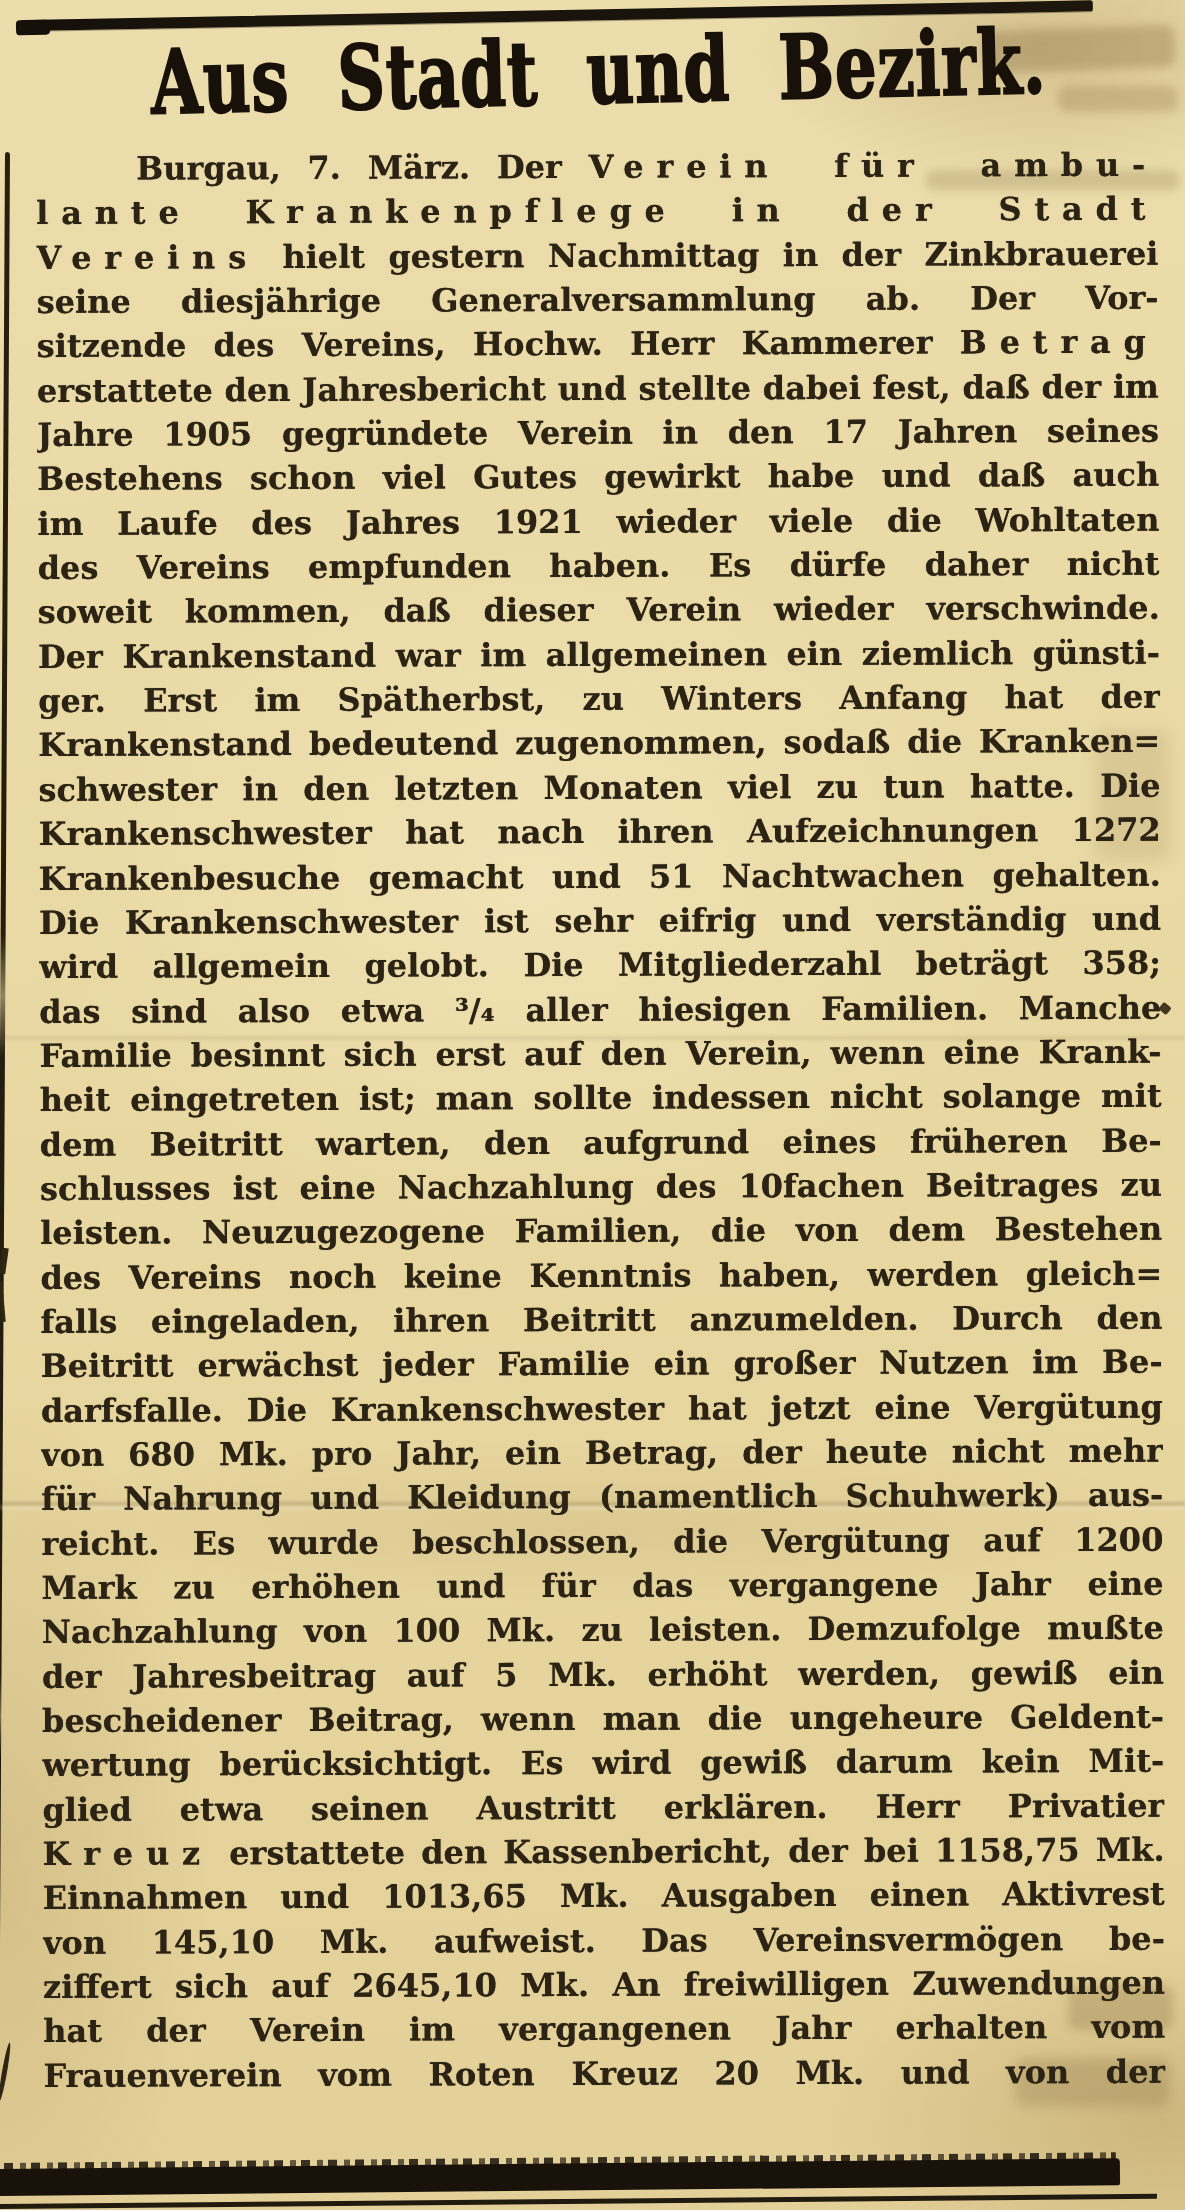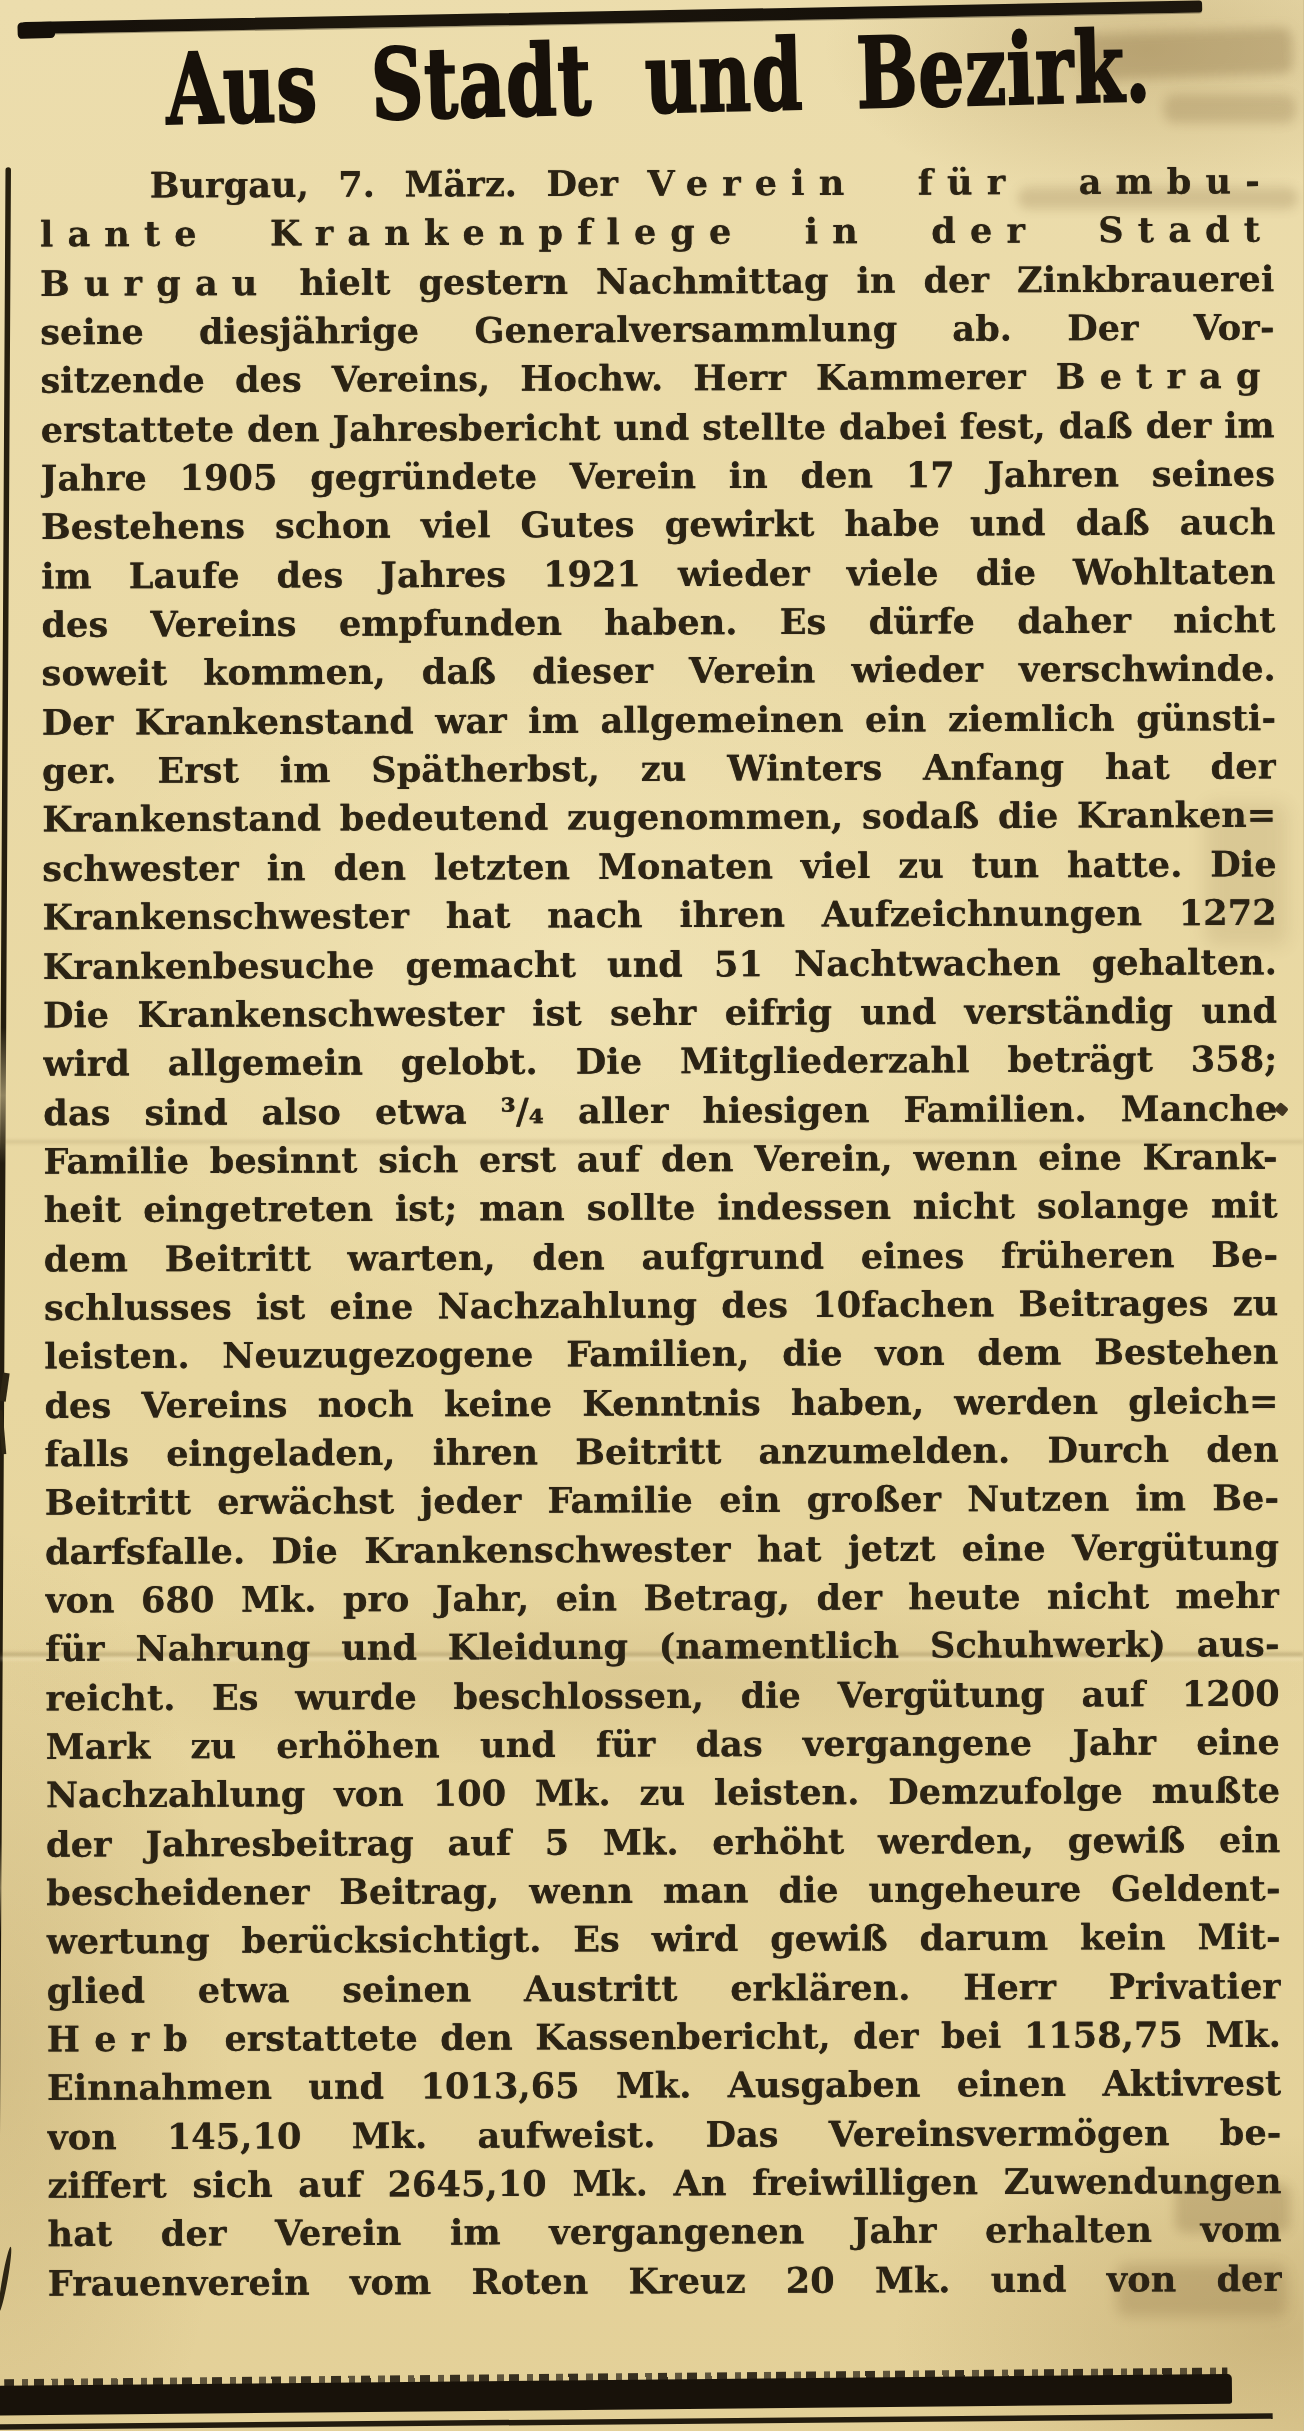--- a/index.html
+++ b/index.html
@@ -154,21 +154,21 @@
   <div class="crease c1"></div>
   <div class="crease c2"></div>
 
   <h1 class="masthead">
     <span class="inner">Aus Stadt und Bezirk.</span>
   </h1>
 
   <div class="article" id="article">
       <div class="line">Burgau, 7. März.  Der <span class="sperr">Verein für ambu-</span></div>
       <div class="line"><span class="sperr">lante Krankenpflege in der Stadt</span></div>
-      <div class="line"><span class="sperr">Burgau</span> hielt gestern Nachmittag in der Zinkbrauerei</div>
+      <div class="line"><span class="sperr">Vereins</span> hielt gestern Nachmittag in der Zinkbrauerei</div>
       <div class="line">seine diesjährige Generalversammlung ab.  Der Vor-</div>
       <div class="line">sitzende des Vereins, Hochw. Herr Kammerer <span class="sperr">Betrag</span></div>
       <div class="line">erstattete den Jahresbericht und stellte dabei fest, daß der im</div>
       <div class="line">Jahre 1905 gegründete Verein in den 17 Jahren seines</div>
       <div class="line">Bestehens schon viel Gutes gewirkt habe und daß auch</div>
       <div class="line">im Laufe des Jahres 1921 wieder viele die Wohltaten</div>
       <div class="line">des Vereins empfunden haben.  Es dürfe daher nicht</div>
       <div class="line">soweit kommen, daß dieser Verein wieder verschwinde.</div>
       <div class="line">Der Krankenstand war im allgemeinen ein ziemlich günsti-</div>
       <div class="line">ger.  Erst im Spätherbst, zu Winters Anfang hat der</div>
@@ -190,21 +190,21 @@
       <div class="line">darfsfalle.  Die Krankenschwester hat jetzt eine Vergütung</div>
       <div class="line">von 680 Mk. pro Jahr, ein Betrag, der heute nicht mehr</div>
       <div class="line">für Nahrung und Kleidung (namentlich Schuhwerk) aus-</div>
       <div class="line">reicht.  Es wurde beschlossen, die Vergütung auf 1200</div>
       <div class="line">Mark zu erhöhen und für das vergangene Jahr eine</div>
       <div class="line">Nachzahlung von 100 Mk. zu leisten.  Demzufolge mußte</div>
       <div class="line">der Jahresbeitrag auf 5 Mk. erhöht werden, gewiß ein</div>
       <div class="line">bescheidener Beitrag, wenn man die ungeheure Geldent-</div>
       <div class="line">wertung berücksichtigt.  Es wird gewiß darum kein Mit-</div>
       <div class="line">glied etwa seinen Austritt erklären.  Herr Privatier</div>
-      <div class="line"><span class="sperr">Herb</span> erstattete den Kassenbericht, der bei 1158,75 Mk.</div>
+      <div class="line"><span class="sperr">Kreuz</span> erstattete den Kassenbericht, der bei 1158,75 Mk.</div>
       <div class="line">Einnahmen und 1013,65 Mk. Ausgaben einen Aktivrest</div>
       <div class="line">von 145,10 Mk. aufweist.  Das Vereinsvermögen be-</div>
       <div class="line">ziffert sich auf 2645,10 Mk.  An freiwilligen Zuwendungen</div>
       <div class="line">hat der Verein im vergangenen Jahr erhalten vom</div>
       <div class="line">Frauenverein vom Roten Kreuz 20 Mk. und von der</div>
     </div>
 
   <div class="bottom-band"></div>
   <div class="bottom-thin-line"></div>
 

